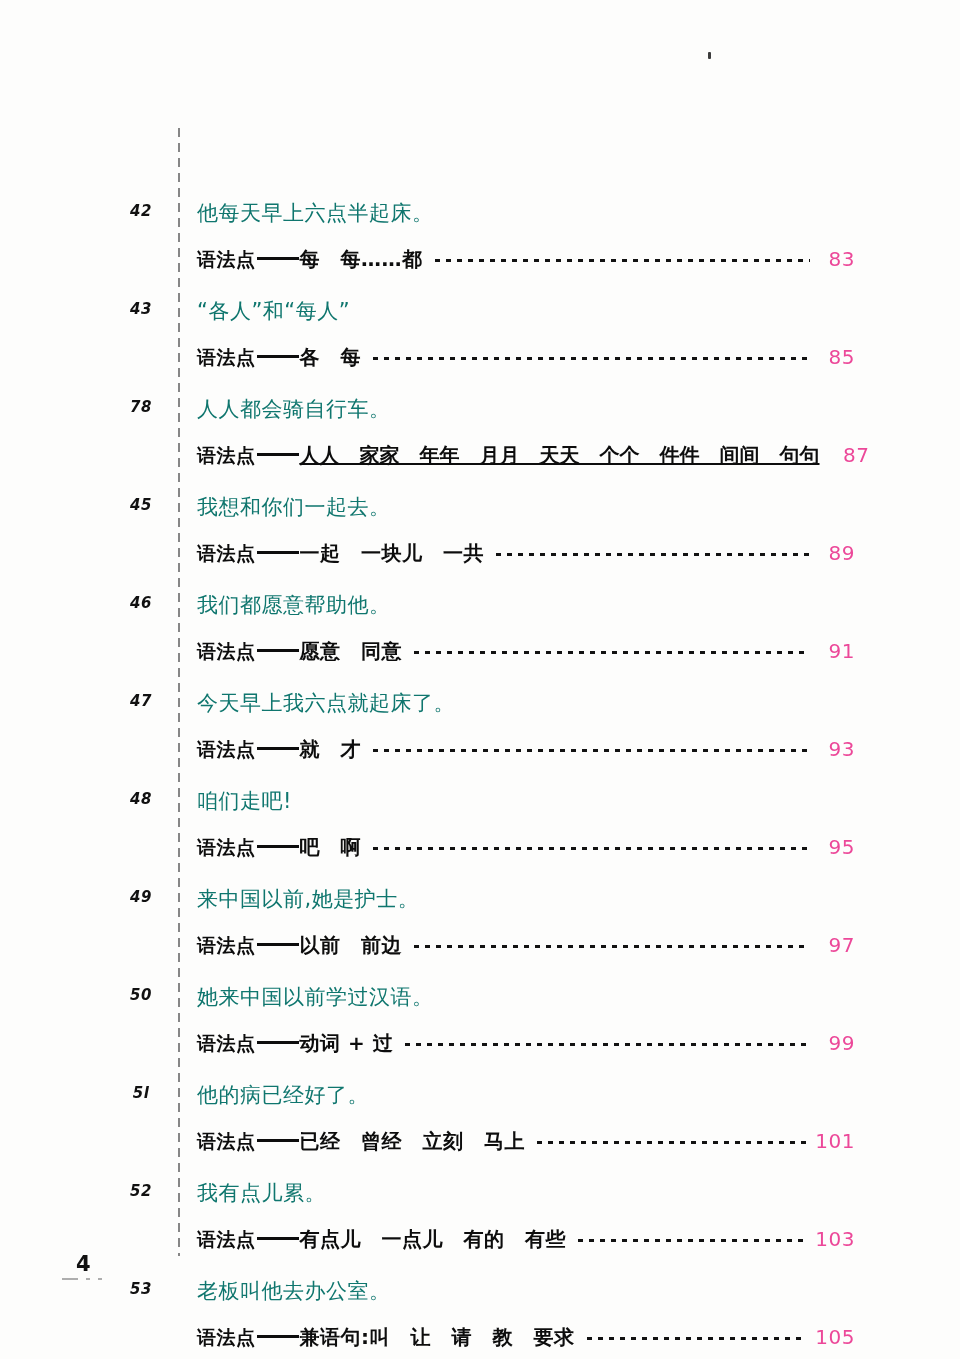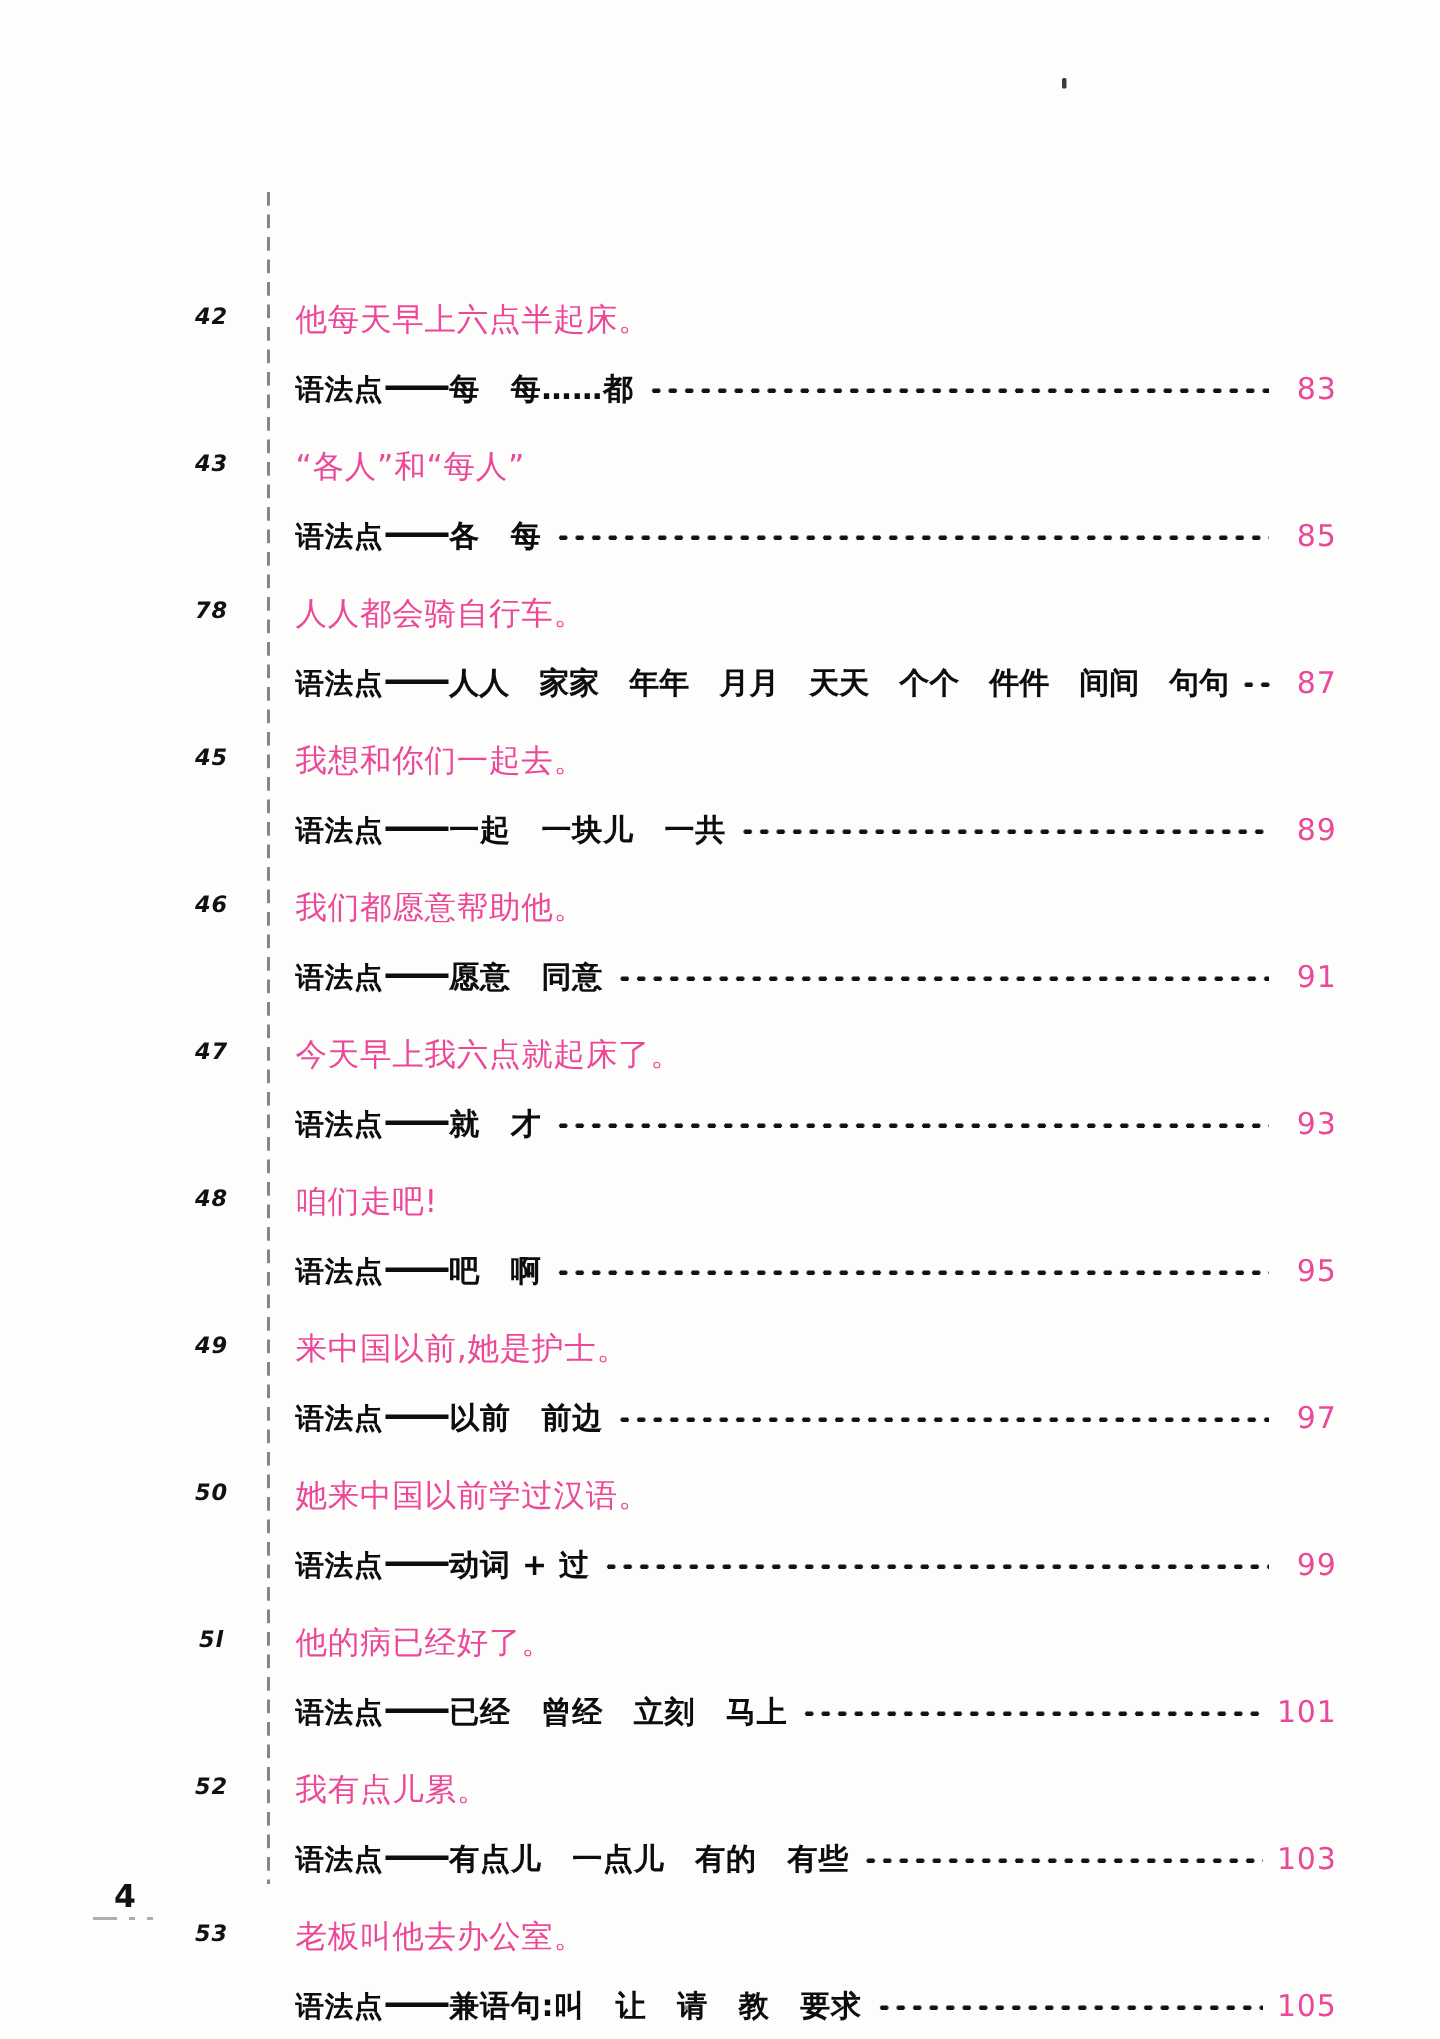--- a/index.html
+++ b/index.html
@@ -105,29 +105,29 @@
     letter-spacing: .5px;
     color: #111;
   }
   .entry-sentence {
     position: absolute;
     left: 197px;
     top: 0;
     font-size: 21px;
     line-height: 34px;
     letter-spacing: .5px;
-    color: #ec4899;
+    color: #0f766e;
     white-space: nowrap;
   }
 
   .gp-row {
     position: relative;
     height: 54px;
     padding-left: 197px;
-    padding-right: 69px;
+    padding-right: 105px;
   }
   .gp-line {
     display: flex;
     align-items: baseline;
     width: 100%;
     position: relative;
     top: 6px;
   }
   .gp-label {
     font-size: 19px;
@@ -176,21 +176,21 @@
   .gp-page {
     flex: 0 0 auto;
     min-width: 36px;
     text-align: right;
     font-size: 20px;
     letter-spacing: .5px;
     color: #ec4899;
   }
 
   
-  .entry.long .gp-terms { letter-spacing: 0; }
+  .entry.long .gp-terms { letter-spacing: 0; text-decoration: underline; }
   .entry.long .gp-leader { margin: 0 7px; }
 
   .page-folio {
     position: absolute;
     left: 76px;
     top: 1252px;
     font-size: 21px;
     font-weight: bold;
     color: #111;
   }

